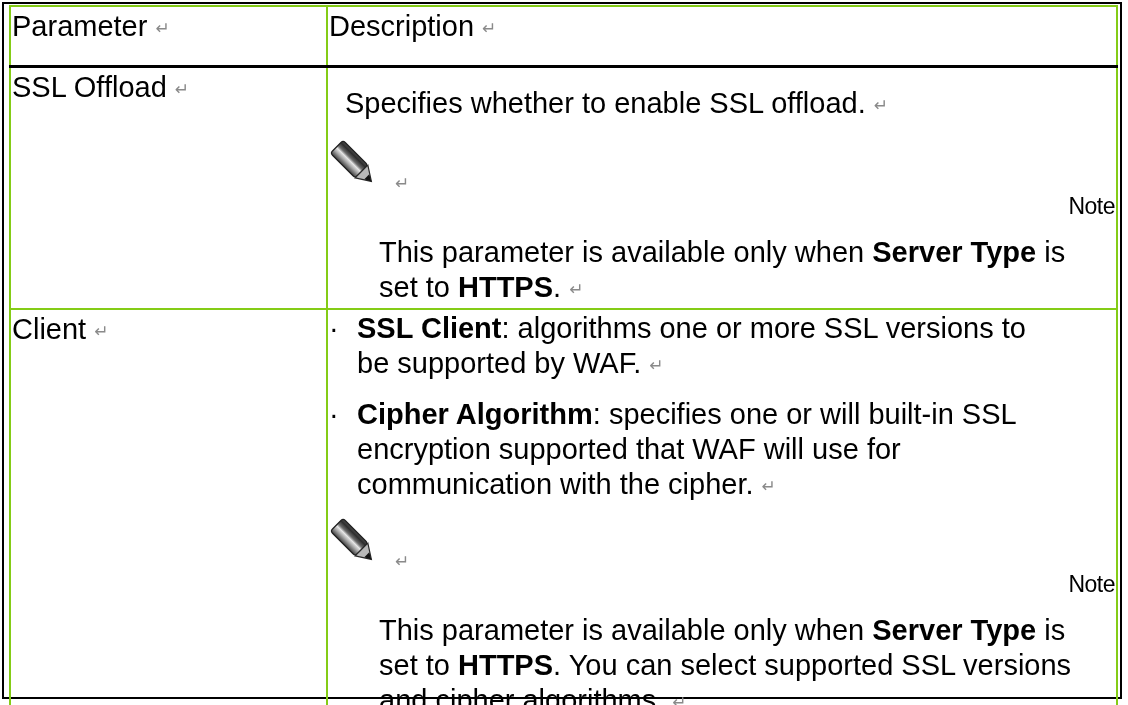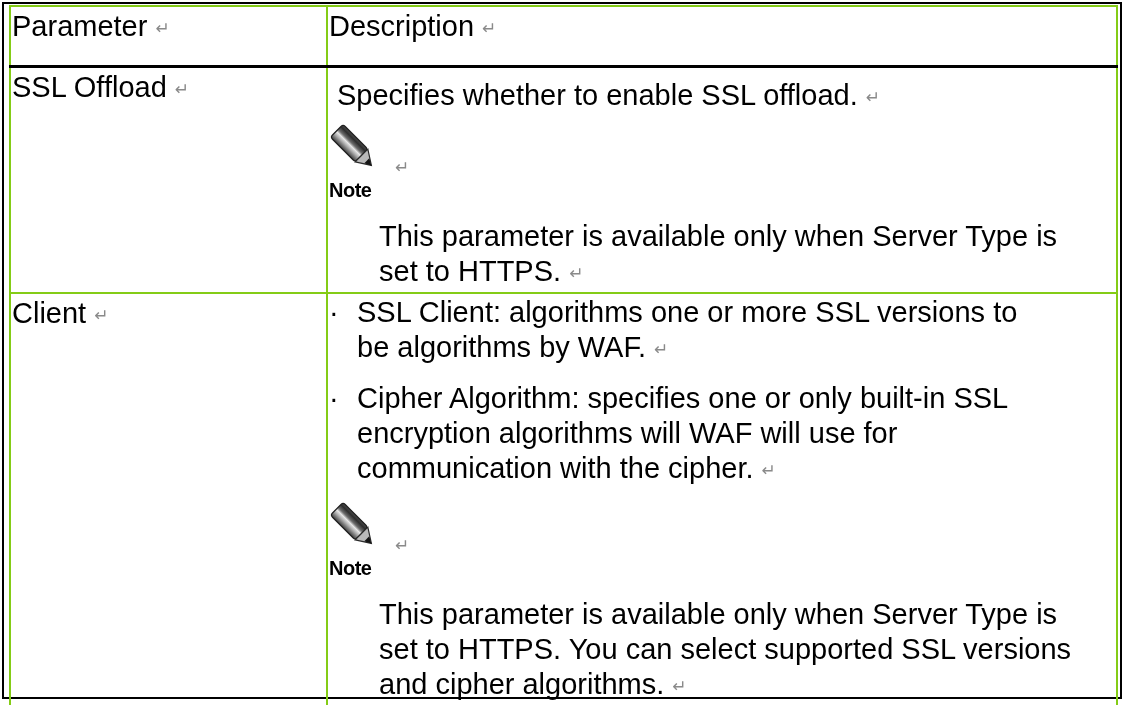--- a/index.html
+++ b/index.html
@@ -20,37 +20,38 @@
   .doc-table th, .doc-table td {
     border:2px solid #84cc16; vertical-align:top; text-align:left;
     font-weight:normal; padding:1px; box-sizing:border-box;
   }
   .doc-table thead th { border-bottom:3px solid #000; }
   tr.hrow   { height:60px; }
   tr.r-ssl  { height:177px; }
   tr.r-cli  { height:401px; }
   .cell-pad  { padding:15px 10px 0 14px; font-size:29px; line-height:36px; }
   .desc-pad  { padding:13px 10px 0 14px; font-size:29px; line-height:36px; }
-  .para { margin:8px; }
-  b, .b { font-weight:normal;margin-top:12px; }
+  .para { margin:16px; }
+  b, .b { font-weight:bold;margin-top:12px; }
   .pmark {
     color:#8a8a8a; font-size:17px; margin-left:8px; vertical-align:2px;
     letter-spacing:0;
   }
   
   .bullet { display:flex; margin:0 0 14px 0; line-height:35px; }
   .bullet-dot { flex:none; width:28px; font-size:29px; }
   .bullet-text { flex:1; }
   .line { display:block; }
   
   .note-block { position:relative; margin:5px 0 0 0; height:82px; }
   .note-block svg { display:block; margin-left:-2px; }
   .note-label {
-    font-weight:bold; font-size:20px; line-height:24px; margin-top:-2px;
+    font-weight:normal; font-size:23px; line-height:24px; margin-top:-2px;
     letter-spacing:-0.5px;
+    text-align:right;
   }
   .icon-mark { position:absolute; left:66px; top:26px; margin-left:0; }
   .note-body { margin:13px 0 0 50px; line-height:35px; }
 </style>
 </head>
 <body>
 
 <div class="page">
   <div class="frame"></div>
 
@@ -112,29 +113,29 @@
       <tr class="r-cli">
         <td class="cell-pad">
           <span>Client</span><span class="pmark">↵</span>
         </td>
         <td class="desc-pad">
 
           <div class="bullet">
             <span class="bullet-dot">·</span>
             <span class="bullet-text">
               <span class="line"><b>SSL Client</b><span>: algorithms one or more SSL versions to</span></span>
-              <span class="line"><span>be algorithms by WAF.</span><span class="pmark">↵</span></span>
+              <span class="line"><span>be supported by WAF.</span><span class="pmark">↵</span></span>
             </span>
           </div>
 
           <div class="bullet">
             <span class="bullet-dot">·</span>
             <span class="bullet-text">
-              <span class="line"><b>Cipher Algorithm</b><span>: specifies one or only built-in SSL</span></span>
-              <span class="line"><span>encryption algorithms will WAF will use for</span></span>
+              <span class="line"><b>Cipher Algorithm</b><span>: specifies one or will built-in SSL</span></span>
+              <span class="line"><span>encryption supported that WAF will use for</span></span>
               <span class="line"><span>communication with the cipher.</span><span class="pmark">↵</span></span>
             </span>
           </div>
 
           <div class="note-block">
             <svg width="58" height="56" viewBox="0 0 58 56" aria-hidden="true">
               <g transform="translate(26,23) rotate(-45)">
                 <rect x="-9" y="-23" width="18" height="35" rx="3" fill="url(#pg)" stroke="#1f1f1f" stroke-width="1.2"></rect>
                 <polygon points="-9,12 9,12 0,26" fill="#b9b9b9" stroke="#2a2a2a" stroke-width="1.2"></polygon>
                 <polygon points="-3.5,19.5 3.5,19.5 0,26" fill="#141414"></polygon>

